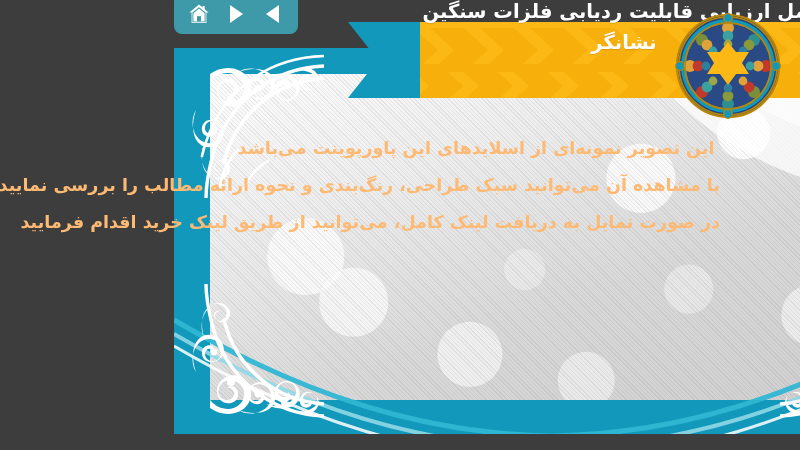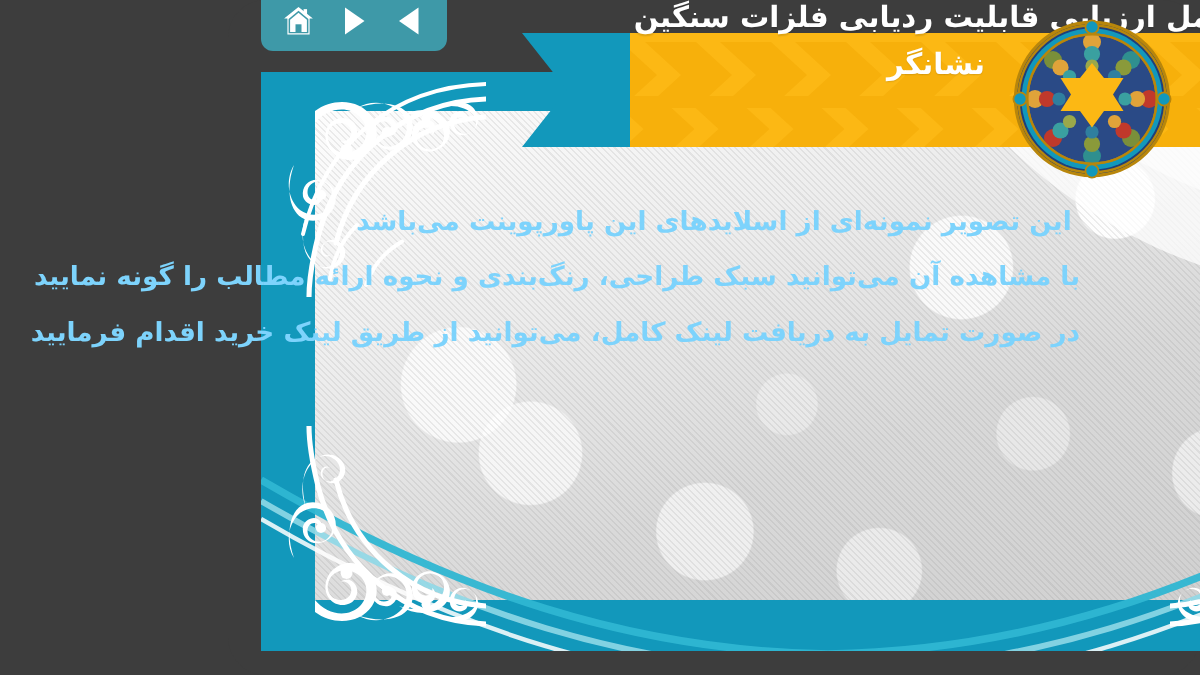--- a/index.html
+++ b/index.html
@@ -161,21 +161,21 @@
 
   
   #body-text {
     position: absolute;
     left: 80px;
     right: 80px;
     top: 130px;
     z-index: 40;
     direction: rtl;
     text-align: center;
-    color: #7dd3fc;
+    color: #fdba74;
     font-size: 17.5px;
     line-height: 37px;
     font-weight: 700;
   }
   #body-text p { white-space: nowrap; }
 </style>
 </head>
 <body>
 
 <div id="stage">
@@ -380,17 +380,17 @@
     <g fill="#1298bb" stroke="#b8860b" stroke-width="1.2">
       <circle cx="54" cy="6" r="4.4"></circle>
       <circle cx="54" cy="102" r="4.4"></circle>
       <circle cx="6" cy="54" r="4.4"></circle>
       <circle cx="102" cy="54" r="4.4"></circle>
     </g>
   </svg>
 
   <div id="body-text">
     <p>این تصویر نمونه‌ای از اسلایدهای این پاورپوینت می‌باشد</p>
-    <p>با مشاهده آن می‌توانید سبک طراحی، رنگ‌بندی و نحوه ارائه مطالب را گونه نمایید</p>
+    <p>با مشاهده آن می‌توانید سبک طراحی، رنگ‌بندی و نحوه ارائه مطالب را بررسی نمایید</p>
     <p>در صورت تمایل به دریافت لینک کامل، می‌توانید از طریق لینک خرید اقدام فرمایید</p>
   </div>
 
 </div>
 
 </body></html>

